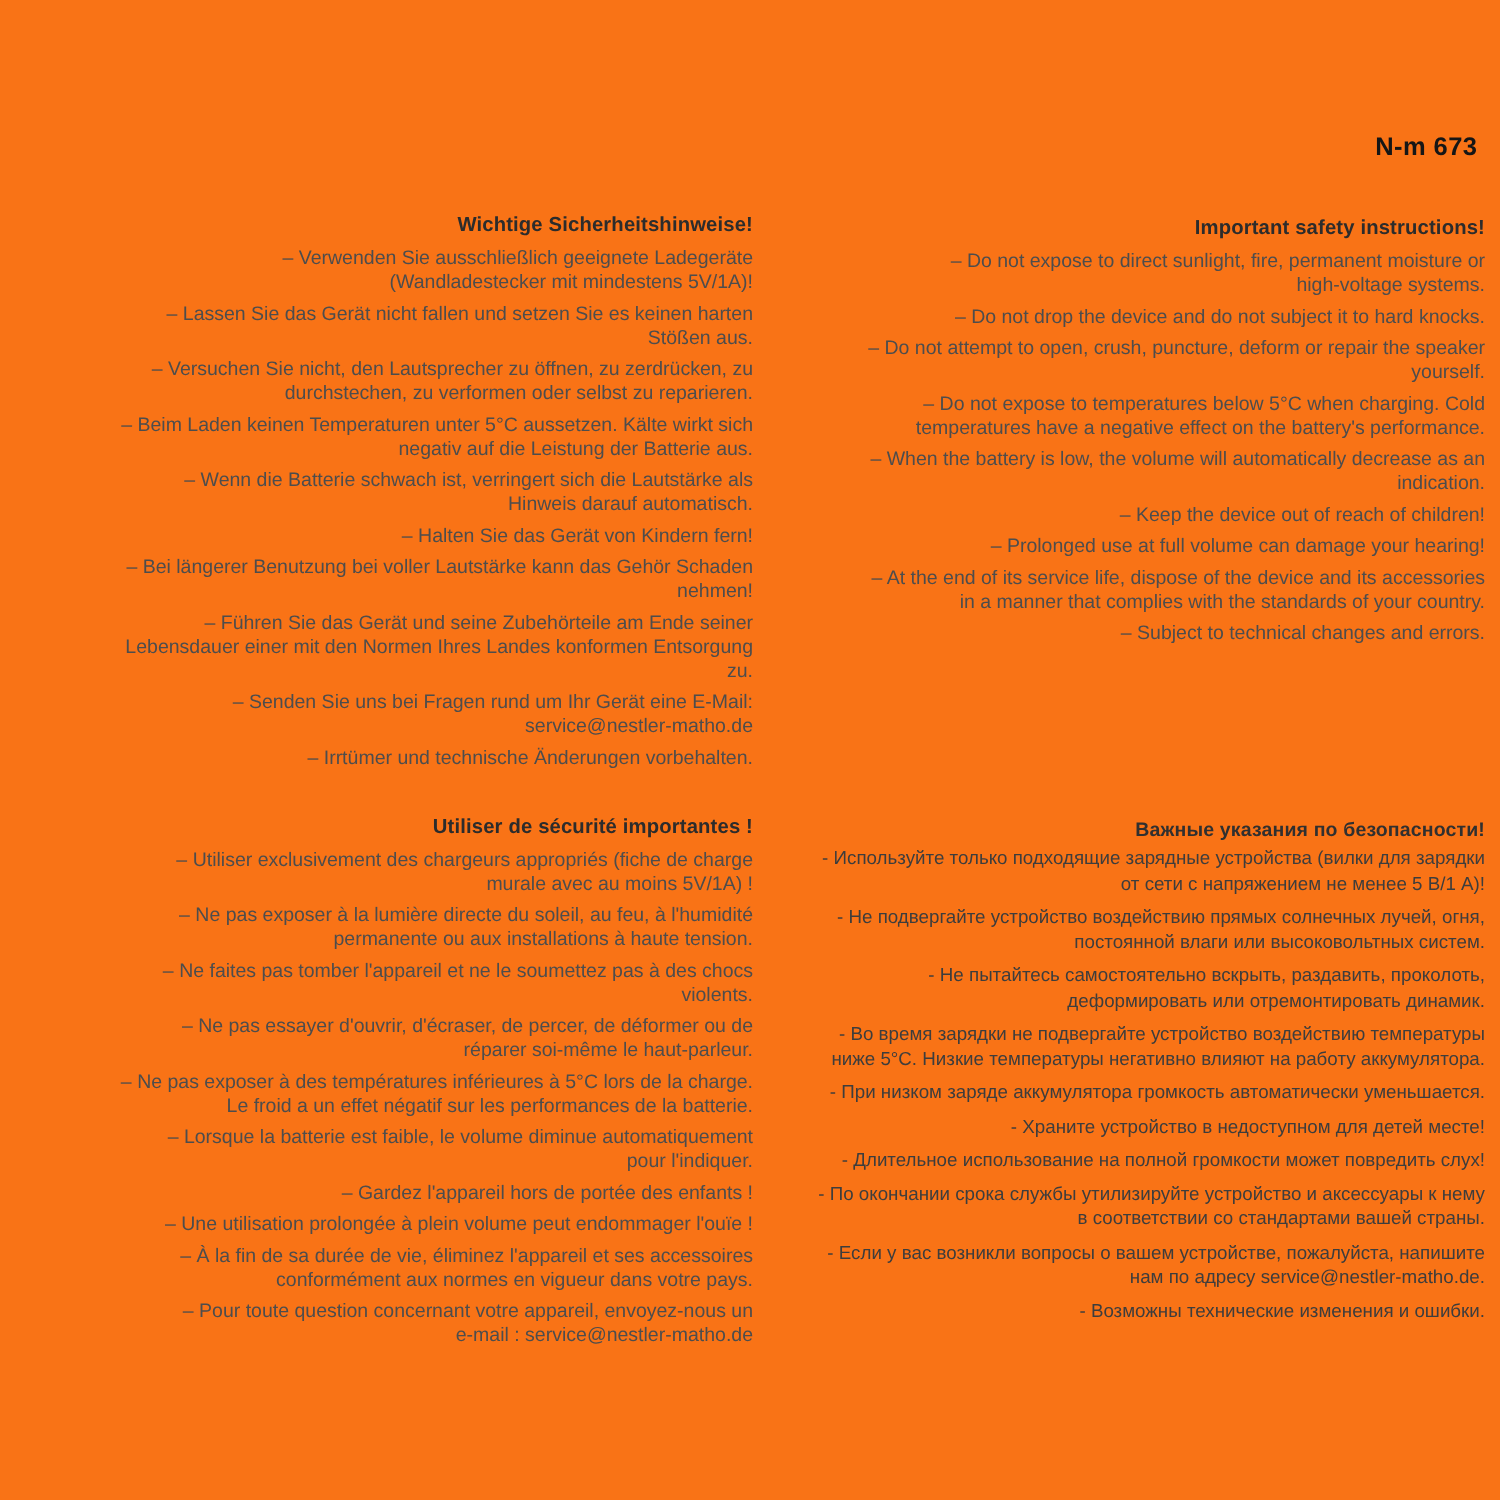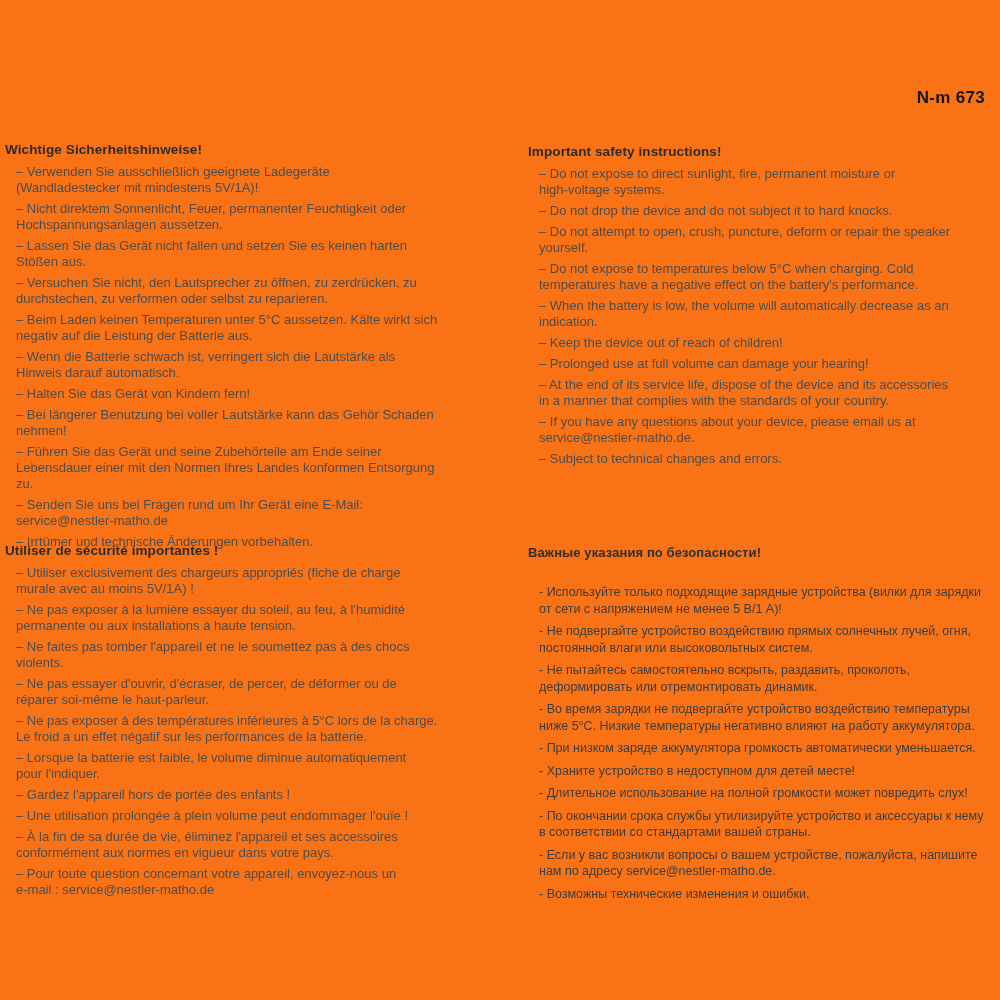--- a/index.html
+++ b/index.html
@@ -24,38 +24,38 @@
   .columns {
     position: absolute;
     top: 142px;
     left: 5px;
     width: 990px;
     display: grid;
     grid-template-columns: 497px 462px;
     column-gap: 26px;
   }
   .col { display: block; }
-  .section { display: block; }
+  .section { display: block; text-align: right; }
   .row-first { height: 401px; overflow: visible; }
   .sec-title {
     font-size: 13.5px;
     font-weight: 700;
     color: #2c2c2c;
     margin: 0 0 7px 0;
     letter-spacing: 0.1px;
   }
   .item {
     font-size: 13px;
     line-height: 16px;
     color: #4d4d4d;
     margin: 0 0 5px 11px;
     white-space: pre-line;
   }
   .section-en .sec-title { margin-top: 2px; }
-  .section-ru .sec-title { font-size: 13px; color: #303030; margin-bottom: 24px; }
+  .section-ru .sec-title { font-size: 13px; color: #303030; margin-bottom: 4px; }
   .section-ru .item {
     font-size: 12.5px;
     line-height: 16.5px;
     color: #3d3d3d;
     margin-bottom: 6px;
   }
 </style>
 </head>
 <body>
 
@@ -64,22 +64,20 @@
   <div class="doc-title">N-m 673</div>
 
   <div class="columns">
 
     <div class="col">
 
       <div class="section row-first section-de">
         <h2 class="sec-title">Wichtige Sicherheitshinweise!</h2>
         <p class="item">– Verwenden Sie ausschließlich geeignete Ladegeräte
 (Wandladestecker mit mindestens 5V/1A)!</p>
-        <p class="item">– Nicht direktem Sonnenlicht, Feuer, permanenter Feuchtigkeit oder
-Hochspannungsanlagen aussetzen.</p>
         <p class="item">– Lassen Sie das Gerät nicht fallen und setzen Sie es keinen harten
 Stößen aus.</p>
         <p class="item">– Versuchen Sie nicht, den Lautsprecher zu öffnen, zu zerdrücken, zu
 durchstechen, zu verformen oder selbst zu reparieren.</p>
         <p class="item">– Beim Laden keinen Temperaturen unter 5°C aussetzen. Kälte wirkt sich
 negativ auf die Leistung der Batterie aus.</p>
         <p class="item">– Wenn die Batterie schwach ist, verringert sich die Lautstärke als
 Hinweis darauf automatisch.</p>
         <p class="item">– Halten Sie das Gerät von Kindern fern!</p>
         <p class="item">– Bei längerer Benutzung bei voller Lautstärke kann das Gehör Schaden
@@ -89,21 +87,21 @@
 zu.</p>
         <p class="item">– Senden Sie uns bei Fragen rund um Ihr Gerät eine E-Mail:
 service@nestler-matho.de</p>
         <p class="item">– Irrtümer und technische Änderungen vorbehalten.</p>
       </div>
 
       <div class="section section-fr">
         <h2 class="sec-title">Utiliser de sécurité importantes !</h2>
         <p class="item">– Utiliser exclusivement des chargeurs appropriés (fiche de charge
 murale avec au moins 5V/1A) !</p>
-        <p class="item">– Ne pas exposer à la lumière essayer du soleil, au feu, à l'humidité
+        <p class="item">– Ne pas exposer à la lumière directe du soleil, au feu, à l'humidité
 permanente ou aux installations à haute tension.</p>
         <p class="item">– Ne faites pas tomber l'appareil et ne le soumettez pas à des chocs
 violents.</p>
         <p class="item">– Ne pas essayer d'ouvrir, d'écraser, de percer, de déformer ou de
 réparer soi-même le haut-parleur.</p>
         <p class="item">– Ne pas exposer à des températures inférieures à 5°C lors de la charge.
 Le froid a un effet négatif sur les performances de la batterie.</p>
         <p class="item">– Lorsque la batterie est faible, le volume diminue automatiquement
 pour l'indiquer.</p>
         <p class="item">– Gardez l'appareil hors de portée des enfants !</p>
@@ -126,22 +124,20 @@
         <p class="item">– Do not attempt to open, crush, puncture, deform or repair the speaker
 yourself.</p>
         <p class="item">– Do not expose to temperatures below 5°C when charging. Cold
 temperatures have a negative effect on the battery's performance.</p>
         <p class="item">– When the battery is low, the volume will automatically decrease as an
 indication.</p>
         <p class="item">– Keep the device out of reach of children!</p>
         <p class="item">– Prolonged use at full volume can damage your hearing!</p>
         <p class="item">– At the end of its service life, dispose of the device and its accessories
 in a manner that complies with the standards of your country.</p>
-        <p class="item">– If you have any questions about your device, please email us at
-service@nestler-matho.de.</p>
         <p class="item">– Subject to technical changes and errors.</p>
       </div>
 
       <div class="section section-ru">
         <h2 class="sec-title">Важные указания по безопасности!</h2>
         <p class="item">- Используйте только подходящие зарядные устройства (вилки для зарядки
 от сети с напряжением не менее 5 В/1 А)!</p>
         <p class="item">- Не подвергайте устройство воздействию прямых солнечных лучей, огня,
 постоянной влаги или высоковольтных систем.</p>
         <p class="item">- Не пытайтесь самостоятельно вскрыть, раздавить, проколоть,

